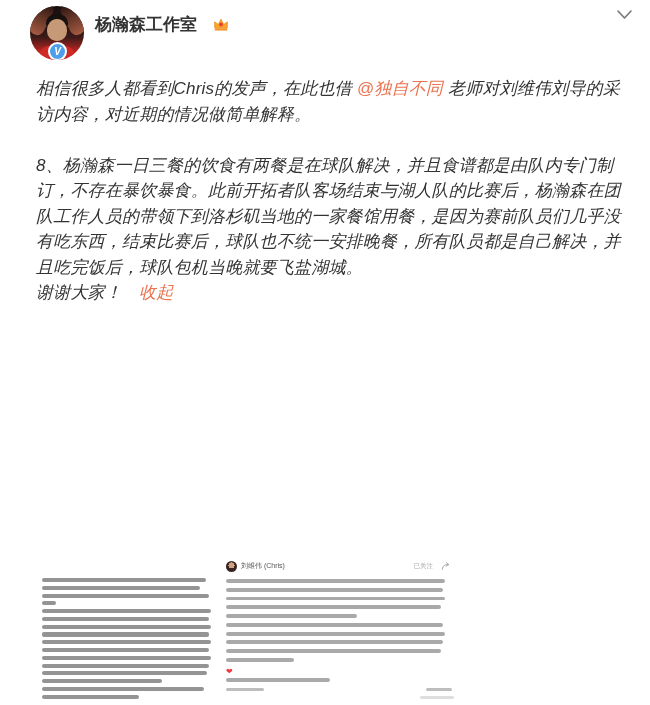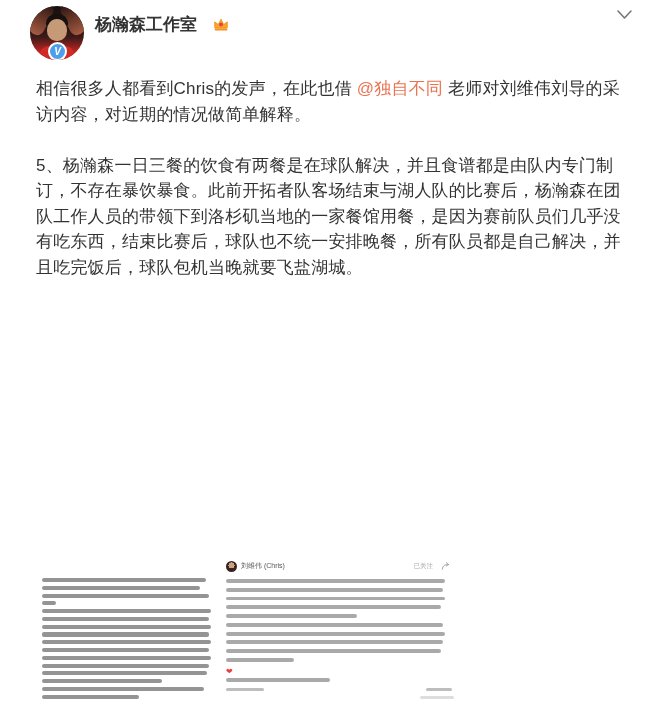--- a/index.html
+++ b/index.html
@@ -30,20 +30,21 @@
   .name-row{display:flex;align-items:center;gap:15px;}
   .uname{font-size:17px;font-weight:700;color:#333;cursor:pointer;}
   .crown{width:18px;height:18px;display:inline-block;}
   .time-row{margin-top:6px;font-size:13.5px;color:#9c9c9c;}
   .time-row .edited{margin-left:10px;}
   .menu-chevron{position:absolute;right:17px;top:8px;width:17px;height:14px;cursor:pointer;}
   
   .content{
     margin-top:6px;padding:0 28px 0 36px;font-size:17px;line-height:25.5px;color:#333;
     letter-spacing:.2px;
+    font-style:italic;
   }
   .content p{margin:0;}
   .content p.gap{margin-top:25.5px;}
   a.mention{color:#eb7350;text-decoration:none;cursor:pointer;}
   a.collapse{color:#eb7350;text-decoration:none;cursor:pointer;margin-left:17px;}
   
   .attachments{position:absolute;left:0;top:556px;width:650px;height:149px;display:flex;}
   .thumb{position:relative;background:#fff;cursor:pointer;}
   .thumb-left{margin-left:38px;width:176px;height:149px;padding-top:22px;box-sizing:border-box;filter:blur(.35px);}
   .thumb-left .fl{display:block;height:4.1px;border-radius:2px;background:#7d7d7d;opacity:.82;margin:0 0 3.7px 4px;}
@@ -83,21 +84,22 @@
       </svg>
     </div>
   </div>
   <svg class="menu-chevron" viewBox="0 0 17 14">
     <polyline points="2,3 8.5,10 15,3" fill="none" stroke="#777" stroke-width="1.6" stroke-linecap="round" stroke-linejoin="round"></polyline>
   </svg>
 </div>
 
 <div class="content">
   <p><span>相信很多人都看到Chris的发声，在此也借 </span><a class="mention">@独自不同</a><span> 老师对刘维伟刘导的采访内容，对近期的情况做简单解释。</span></p>
-  <p class="gap">5、杨瀚森一日三餐的饮食有两餐是在球队解决，并且食谱都是由队内专门制订，不存在暴饮暴食。此前开拓者队客场结束与湖人队的比赛后，杨瀚森在团队工作人员的带领下到洛杉矶当地的一家餐馆用餐，是因为赛前队员们几乎没有吃东西，结束比赛后，球队也不统一安排晚餐，所有队员都是自己解决，并且吃完饭后，球队包机当晚就要飞盐湖城。</p>
+  <p class="gap">8、杨瀚森一日三餐的饮食有两餐是在球队解决，并且食谱都是由队内专门制订，不存在暴饮暴食。此前开拓者队客场结束与湖人队的比赛后，杨瀚森在团队工作人员的带领下到洛杉矶当地的一家餐馆用餐，是因为赛前队员们几乎没有吃东西，结束比赛后，球队也不统一安排晚餐，所有队员都是自己解决，并且吃完饭后，球队包机当晚就要飞盐湖城。</p>
+  <p><span>谢谢大家！</span><a class="collapse">收起</a></p>
 </div>
 
 <div class="attachments">
   <div class="thumb thumb-left">
     <i class="fl" style="width:93%"></i>
     <i class="fl" style="width:90%"></i>
     <i class="fl" style="width:95%"></i>
     <i class="fl" style="width:8%"></i>
     <i class="flgap"></i>
     <i class="fl" style="width:96%"></i>

